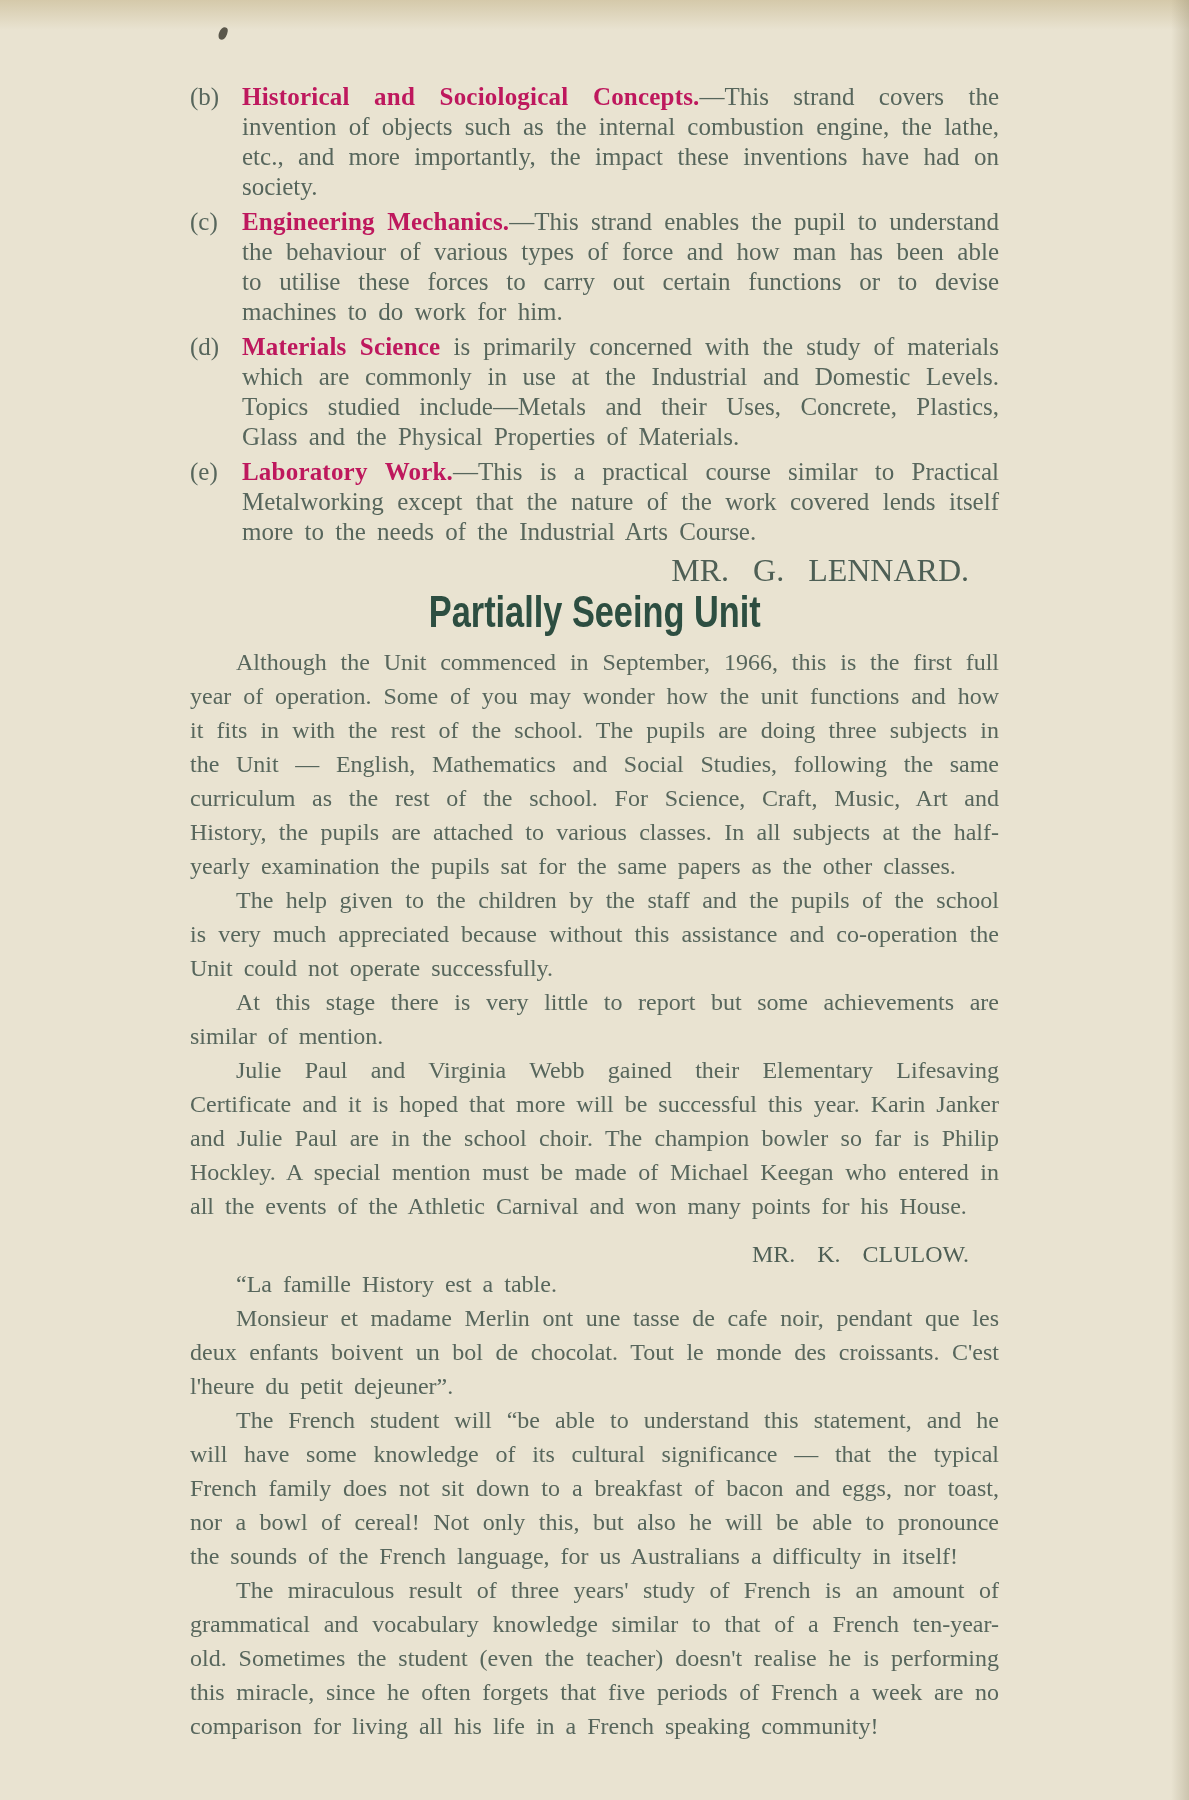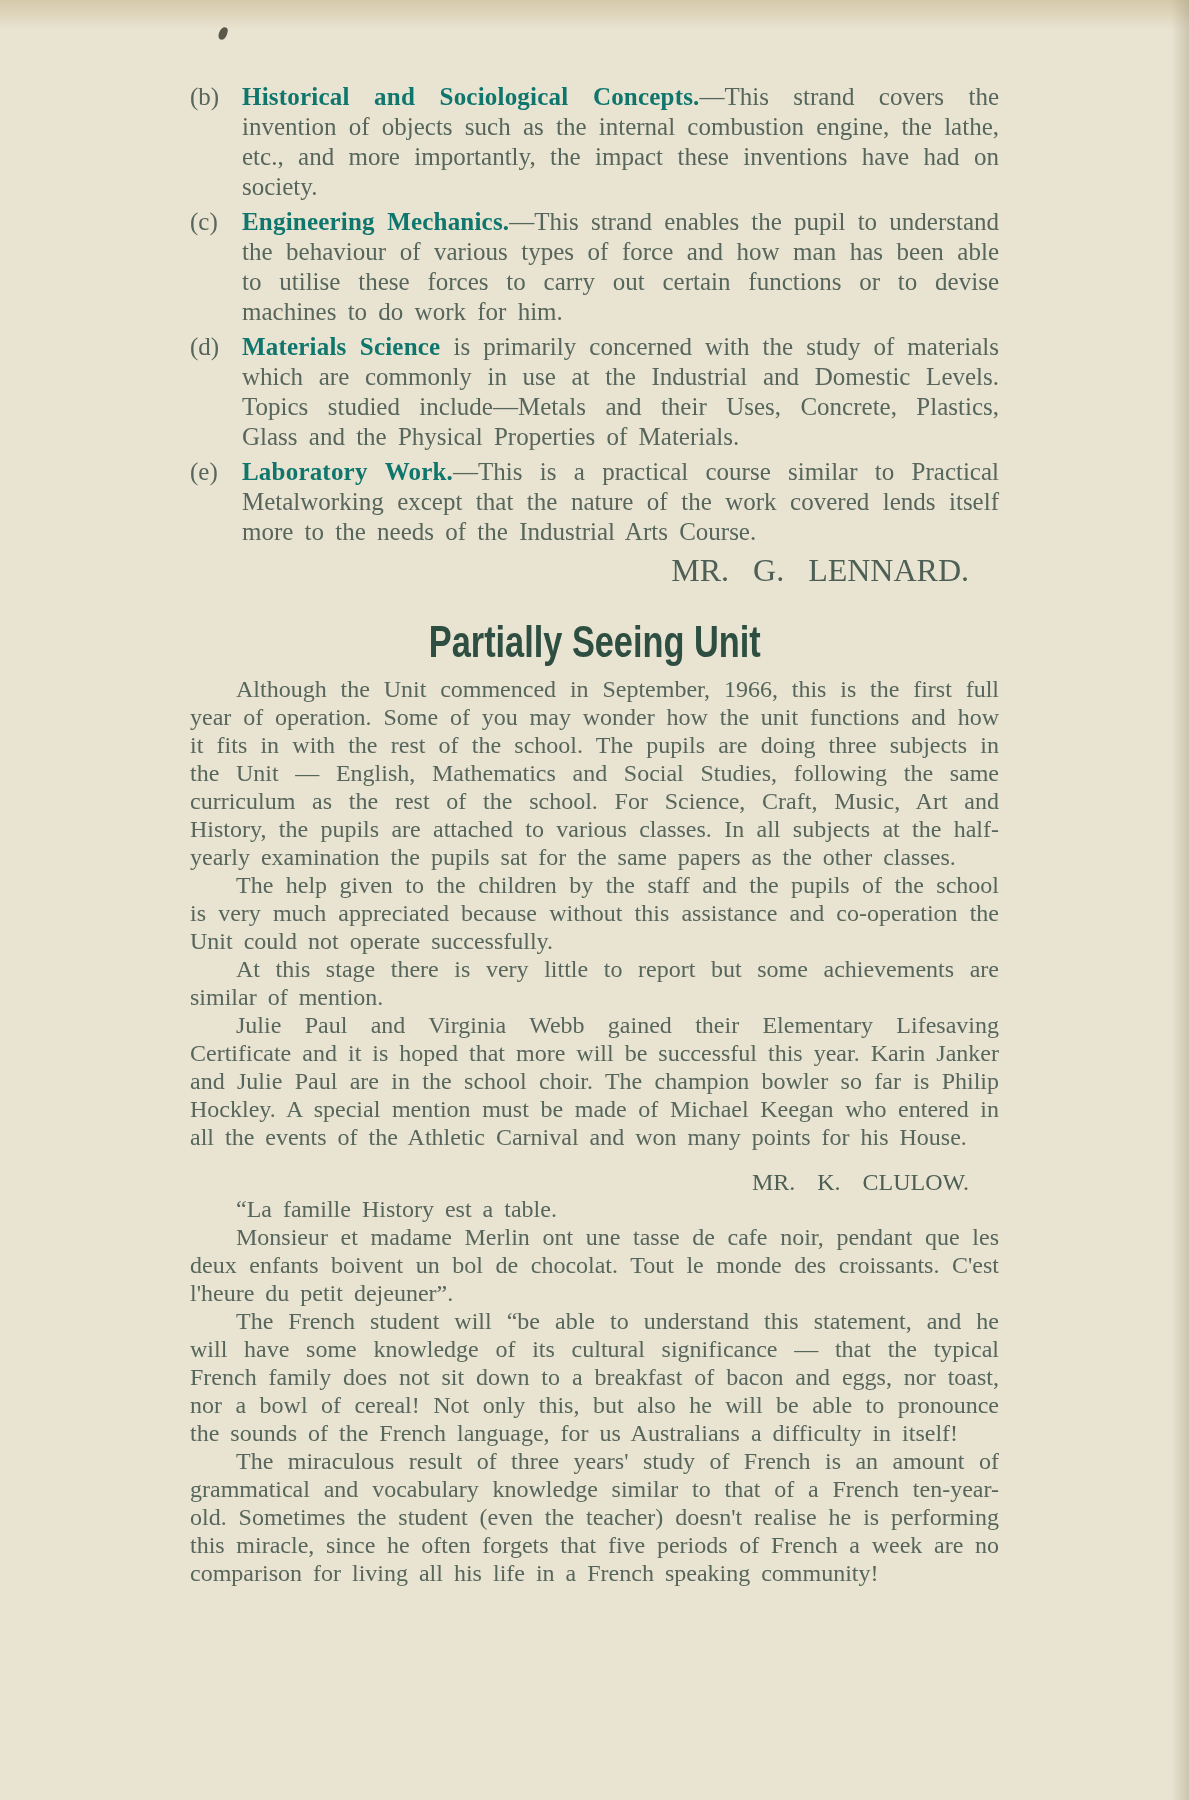--- a/index.html
+++ b/index.html
@@ -58,55 +58,55 @@
     text-align: justify;
     word-spacing: 5px;
     margin: 0 0 5px 0;
   }
   .strand-item .lbl {
     position: absolute;
     left: 0;
     top: 0;
   }
   .strand-item b {
-    color: #0f766e;
+    color: #be185d;
     letter-spacing: 0.2px;
   }
   
   .sig {
     margin: 8px 30px 0 0;
     font-size: 32px;
     line-height: 30px;
     text-align: right;
     word-spacing: 16px;
     color: #4e5f55;
   }
   .sig2 { margin-top: 18px; font-size: 24px; line-height: 26px; }
   
   .heading {
-    margin: 34px 0 10px 0;
+    margin: 4px 0 10px 0;
     text-align: center;
     font-family: "Liberation Sans", sans-serif;
     font-weight: bold;
     font-size: 44px;
     line-height: 46px;
     color: #2d4e41;
   }
   .heading .hspan {
     display: inline-block;
     transform: scaleX(0.78);
     transform-origin: center;
     letter-spacing: 0px;
   }
   .heading.second { margin-top: 24px; margin-bottom: 12px; }
   
   .para {
     margin: 0;
     font-size: 24px;
-    line-height: 28px;
+    line-height: 34px;
     text-align: justify;
     text-indent: 46px;
     word-spacing: 5px;
   }
   .page-num {
     margin-top: 22px;
     text-align: center;
     font-size: 24px;
     color: #545f56;
   }

